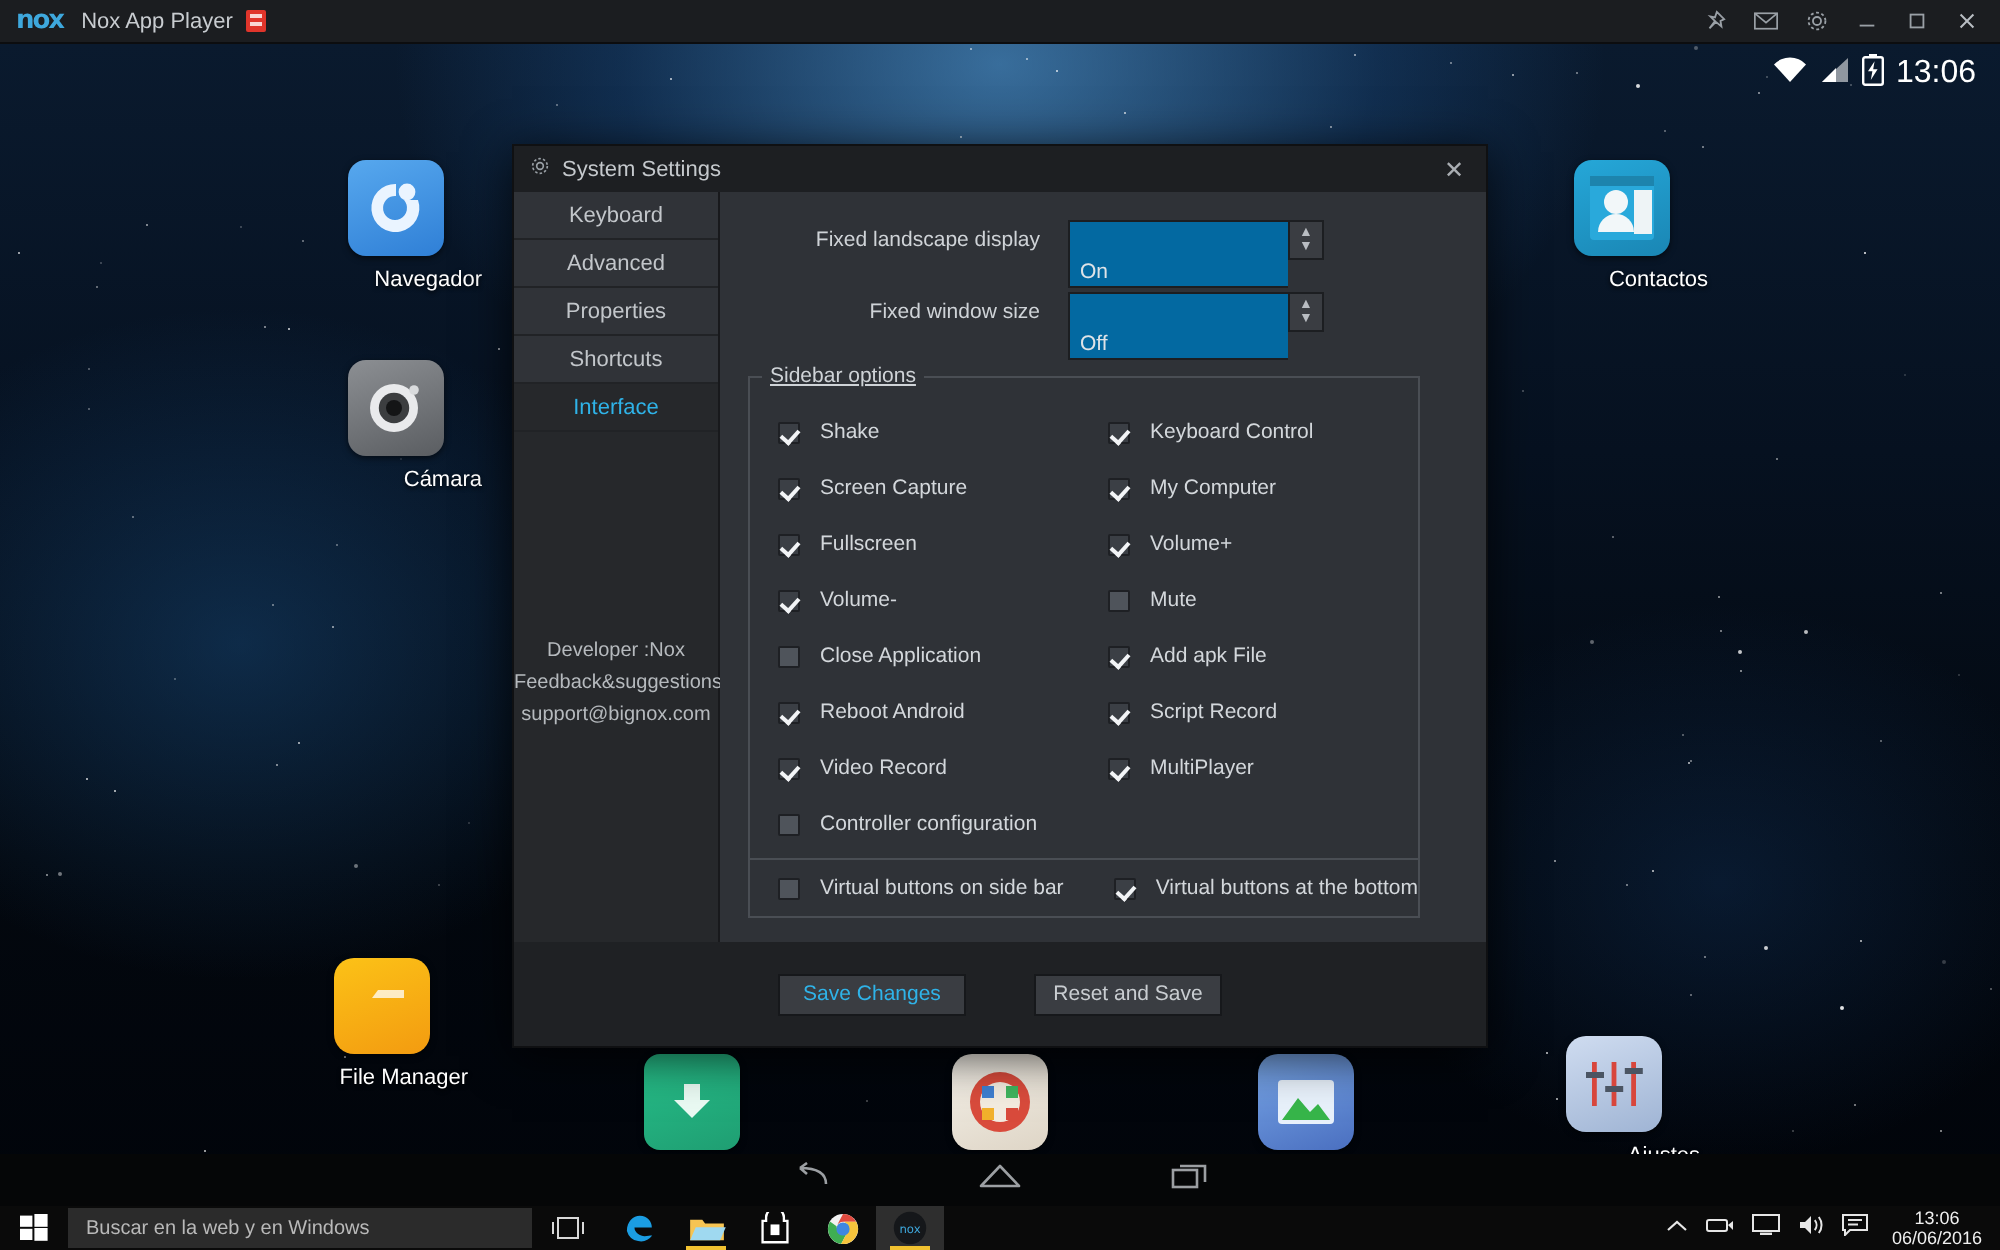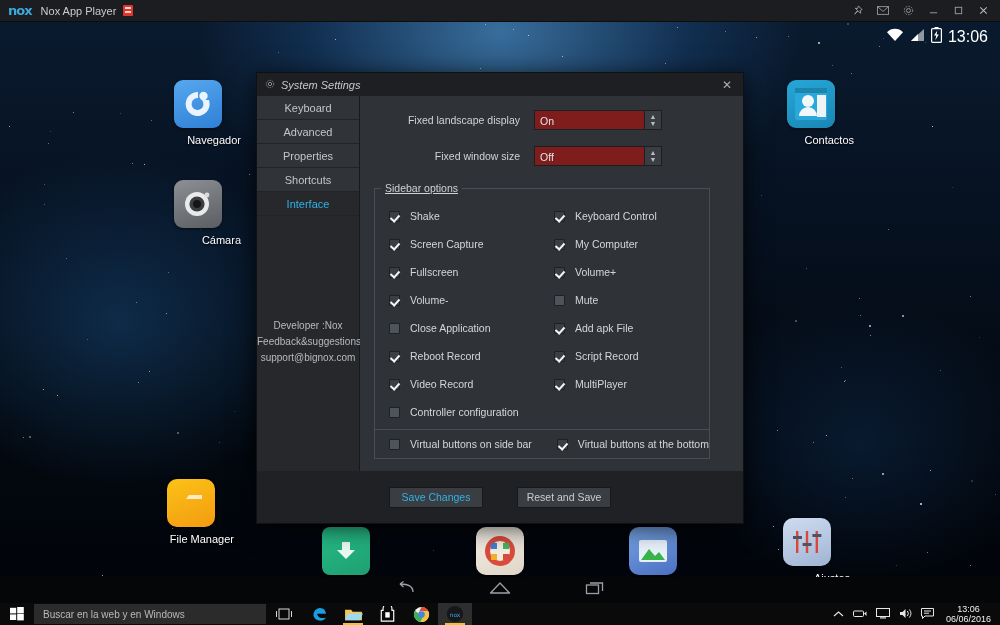--- a/index.html
+++ b/index.html
@@ -84,21 +84,21 @@
     position:absolute; left:256px; top:72px; width:488px; height:452px;
     background:#2b2d31; border:1px solid #0f1012;
     box-shadow: 0 4px 22px rgba(0,0,0,.75);
     z-index: 30; display:flex; flex-direction:column;
   }
   #dlg-titlebar {
     height:23px; background:#1d1f22; display:flex; align-items:center;
     padding:0 8px; flex:0 0 auto;
   }
   #dlg-titlebar .gear { color:#9aa0a6; font-size:10px; margin-right:6px; }
-  #dlg-title { color:#c5c9cd; font-size:11px;font-style:italic; }
+  #dlg-title { color:#c5c9cd; font-size:11px; }
   #dlg-close { margin-left:auto; color:#a9adb2; font-size:12px; line-height:1; padding:2px 3px; cursor:default; }
 
   #dlg-body { flex:1 1 auto; display:flex; min-height:0; }
 
   #dlg-nav { width:103px; background:#26282b; border-right:1px solid #18191c; flex:0 0 auto; padding-top:0; }
   .navtab {
     height:24px; line-height:24px; text-align:center; font-size:11px;
     color:#c2c6ca; background:#303338; border-bottom:1px solid #212326;
     cursor:default;
   }
@@ -108,22 +108,22 @@
   #dlg-nav-foot {
     margin-top:78px; text-align:center; color:#b6babe; font-size:10px; line-height:16px;
   }
 
   #dlg-content { flex:1 1 auto; background:#2f3237; padding:14px 16px 0 14px; position:relative; }
 
   .field-row { display:flex; align-items:center; margin-bottom:16px; }
   .field-label { flex:0 0 160px; text-align:right; padding-right:14px; color:#cfd3d7; font-size:10.5px; }
   .spinwrap { display:flex; width:128px; height:20px; }
   .spinval {
-    flex:1 1 auto; background:#7f1d1d; border:1px solid #1c1e21; border-right:none;
-    color:#dfe3e7; font-size:10.5px; padding:1px 5px; line-height:18px;
+    flex:1 1 auto; background:#0369a1; border:1px solid #1c1e21; border-right:none;
+    color:#dfe3e7; font-size:10.5px; padding:16px 5px; line-height:18px;
   }
   .spinbtns {
     width:18px; background:#3a3d42; border:1px solid #1c1e21;
     display:flex; flex-direction:column; align-items:center; justify-content:center;
     color:#b9bdc2; font-size:7px; line-height:7px;
   }
 
   fieldset.group {
     border:1px solid #4a4e54; margin-top:4px; padding:8px 0 0 0;
     width:327px;
@@ -609,21 +609,21 @@
               <span class="cb"></span>
               <span class="cblabel">Close Application</span>
             </div>
             <div class="cbcell">
               <span class="cb on"></span>
               <span class="cblabel">Add apk File</span>
             </div>
 
             <div class="cbcell">
               <span class="cb on"></span>
-              <span class="cblabel">Reboot Record</span>
+              <span class="cblabel">Reboot Android</span>
             </div>
             <div class="cbcell">
               <span class="cb on"></span>
               <span class="cblabel">Script Record</span>
             </div>
 
             <div class="cbcell">
               <span class="cb on"></span>
               <span class="cblabel">Video Record</span>
             </div>

